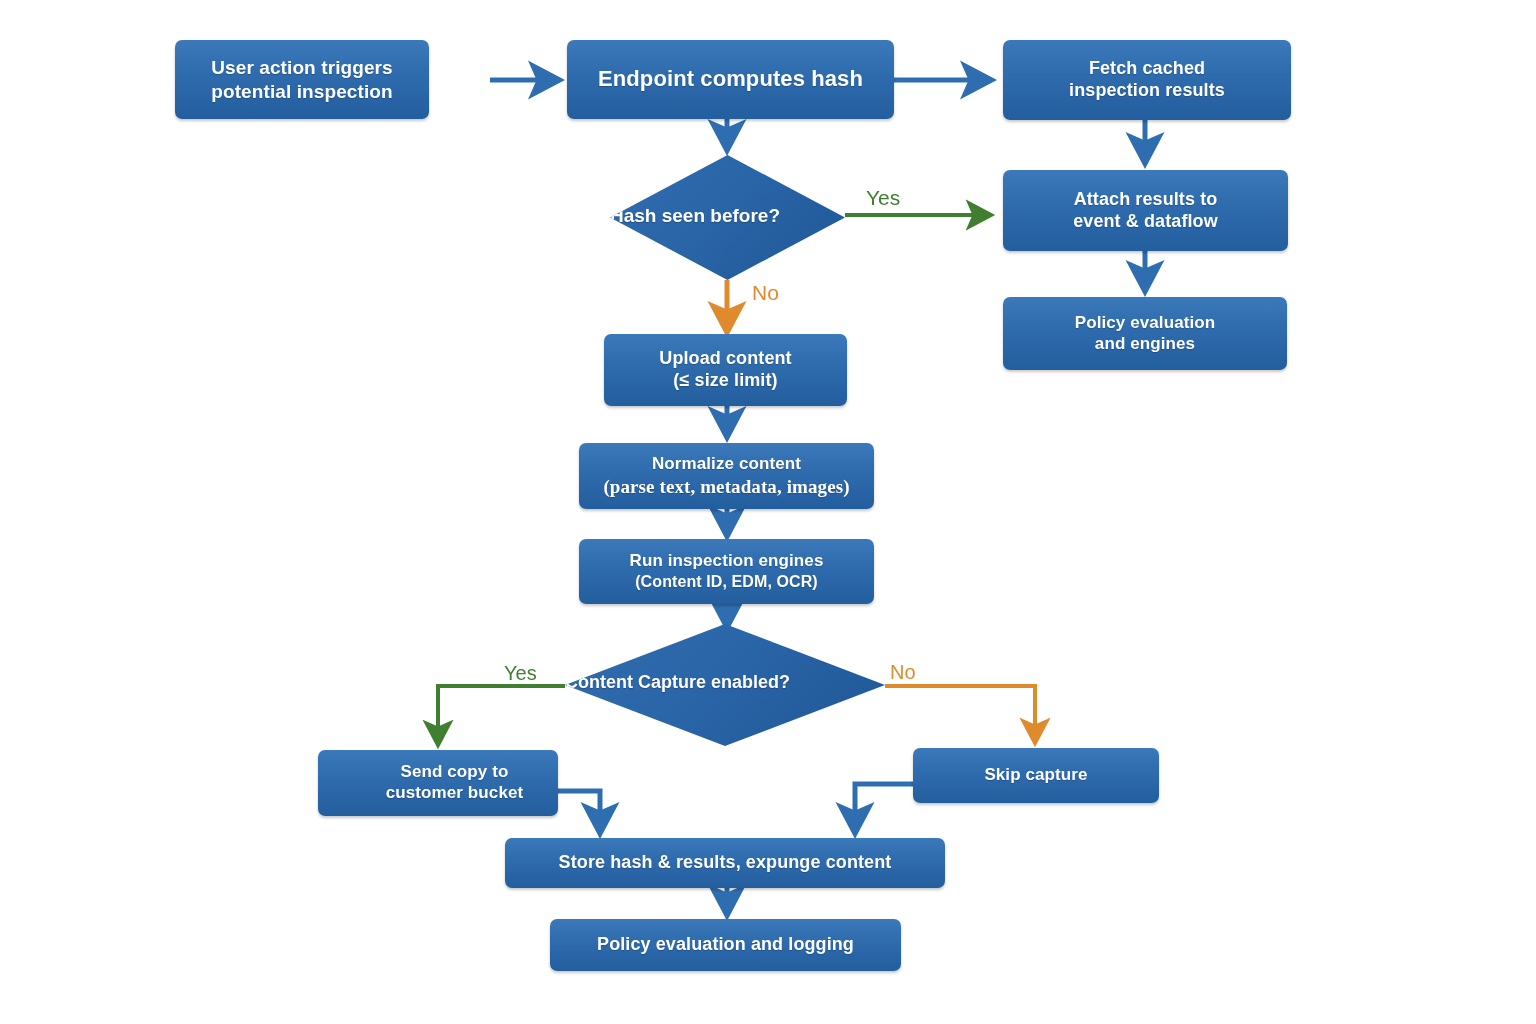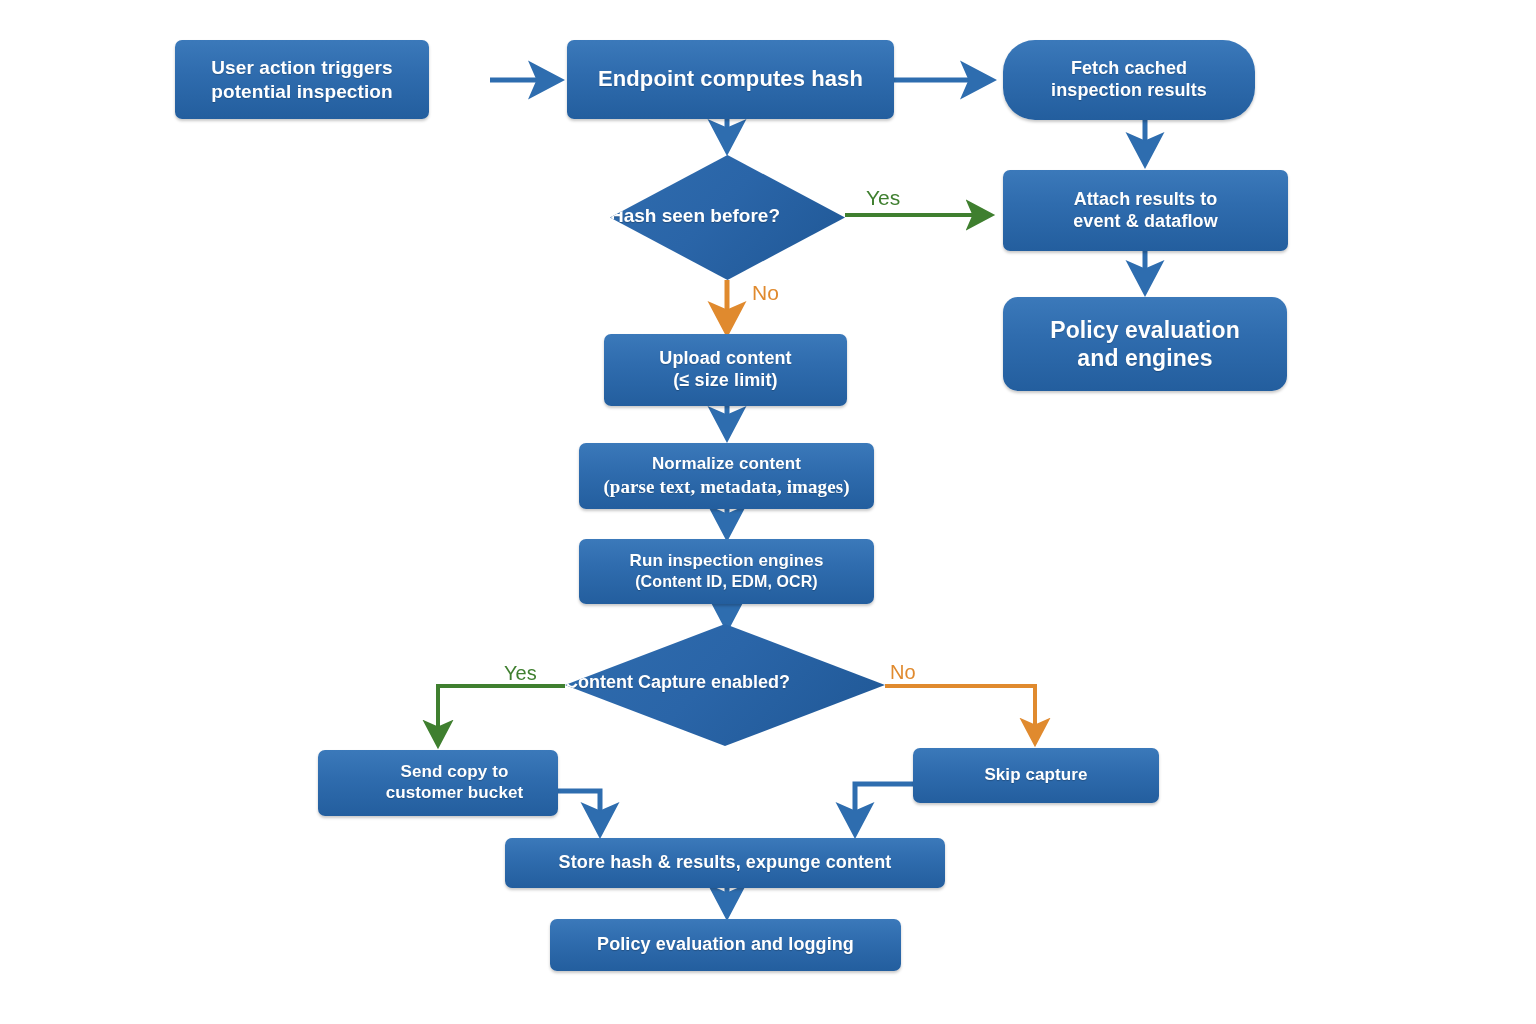--- a/index.html
+++ b/index.html
@@ -123,42 +123,42 @@
       <span class="ln">potential inspection</span>
     </div>
   </div>
 
   <div class="node" style="left:567px; top:40px; width:327px; height:79px; font-size:22px;">
     <div>
       <span class="ln">Endpoint computes hash</span>
     </div>
   </div>
 
-  <div class="node" style="left:1003px; top:40px; width:252px; height:80px; font-size:18px;border-radius:32px;">
+  <div class="node" style="left:1003px; top:40px; width:288px; height:80px; font-size:18px;">
     <div>
       <span class="ln">Fetch cached</span>
       <span class="ln">inspection results</span>
     </div>
   </div>
 
   <div class="diamond" style="left:610px; top:155px; width:235px; height:125px; font-size:19px;">
     <div class="inner">
       <span class="ln">Hash seen</span>
       <span class="ln">before?</span>
     </div>
   </div>
 
   <div class="node" style="left:1003px; top:170px; width:285px; height:81px; font-size:18px;">
     <div>
       <span class="ln">Attach results to</span>
       <span class="ln">event &amp; dataflow</span>
     </div>
   </div>
 
-  <div class="node" style="left:1003px; top:297px; width:284px; height:94px; font-size:23px;border-radius:15px;">
+  <div class="node" style="left:1003px; top:297px; width:284px; height:73px; font-size:17px;">
     <div>
       <span class="ln">Policy evaluation</span>
       <span class="ln">and engines</span>
     </div>
   </div>
 
   <div class="node" style="left:604px; top:334px; width:243px; height:72px; font-size:18px;">
     <div>
       <span class="ln">Upload content</span>
       <span class="ln">(≤ size limit)</span>

